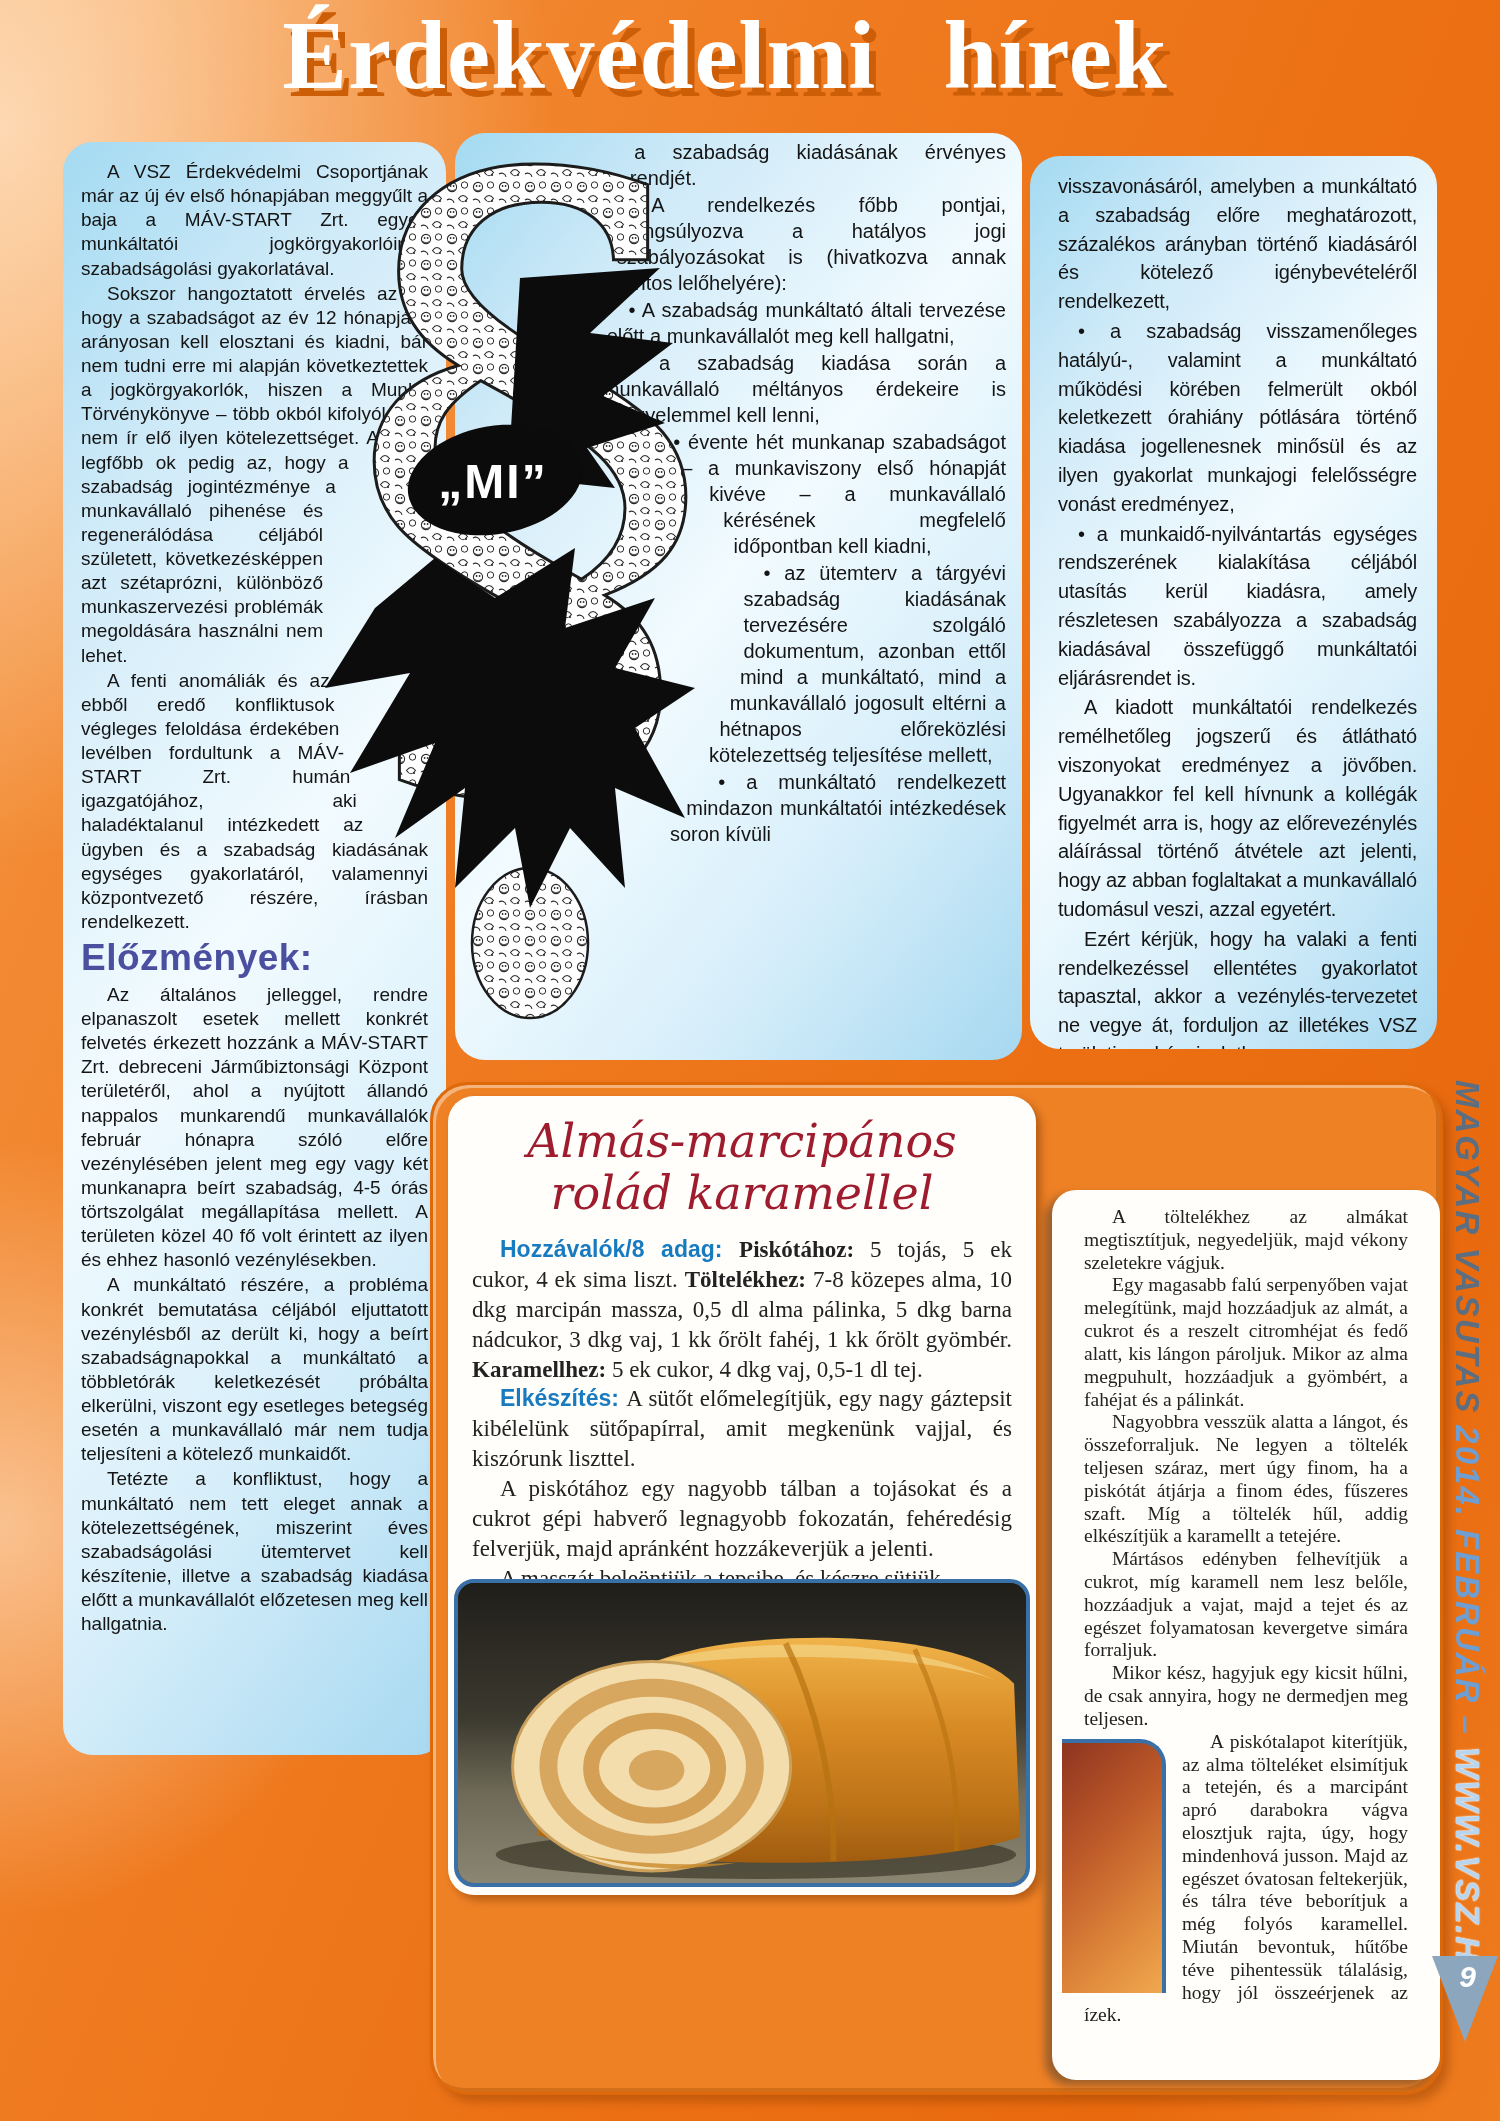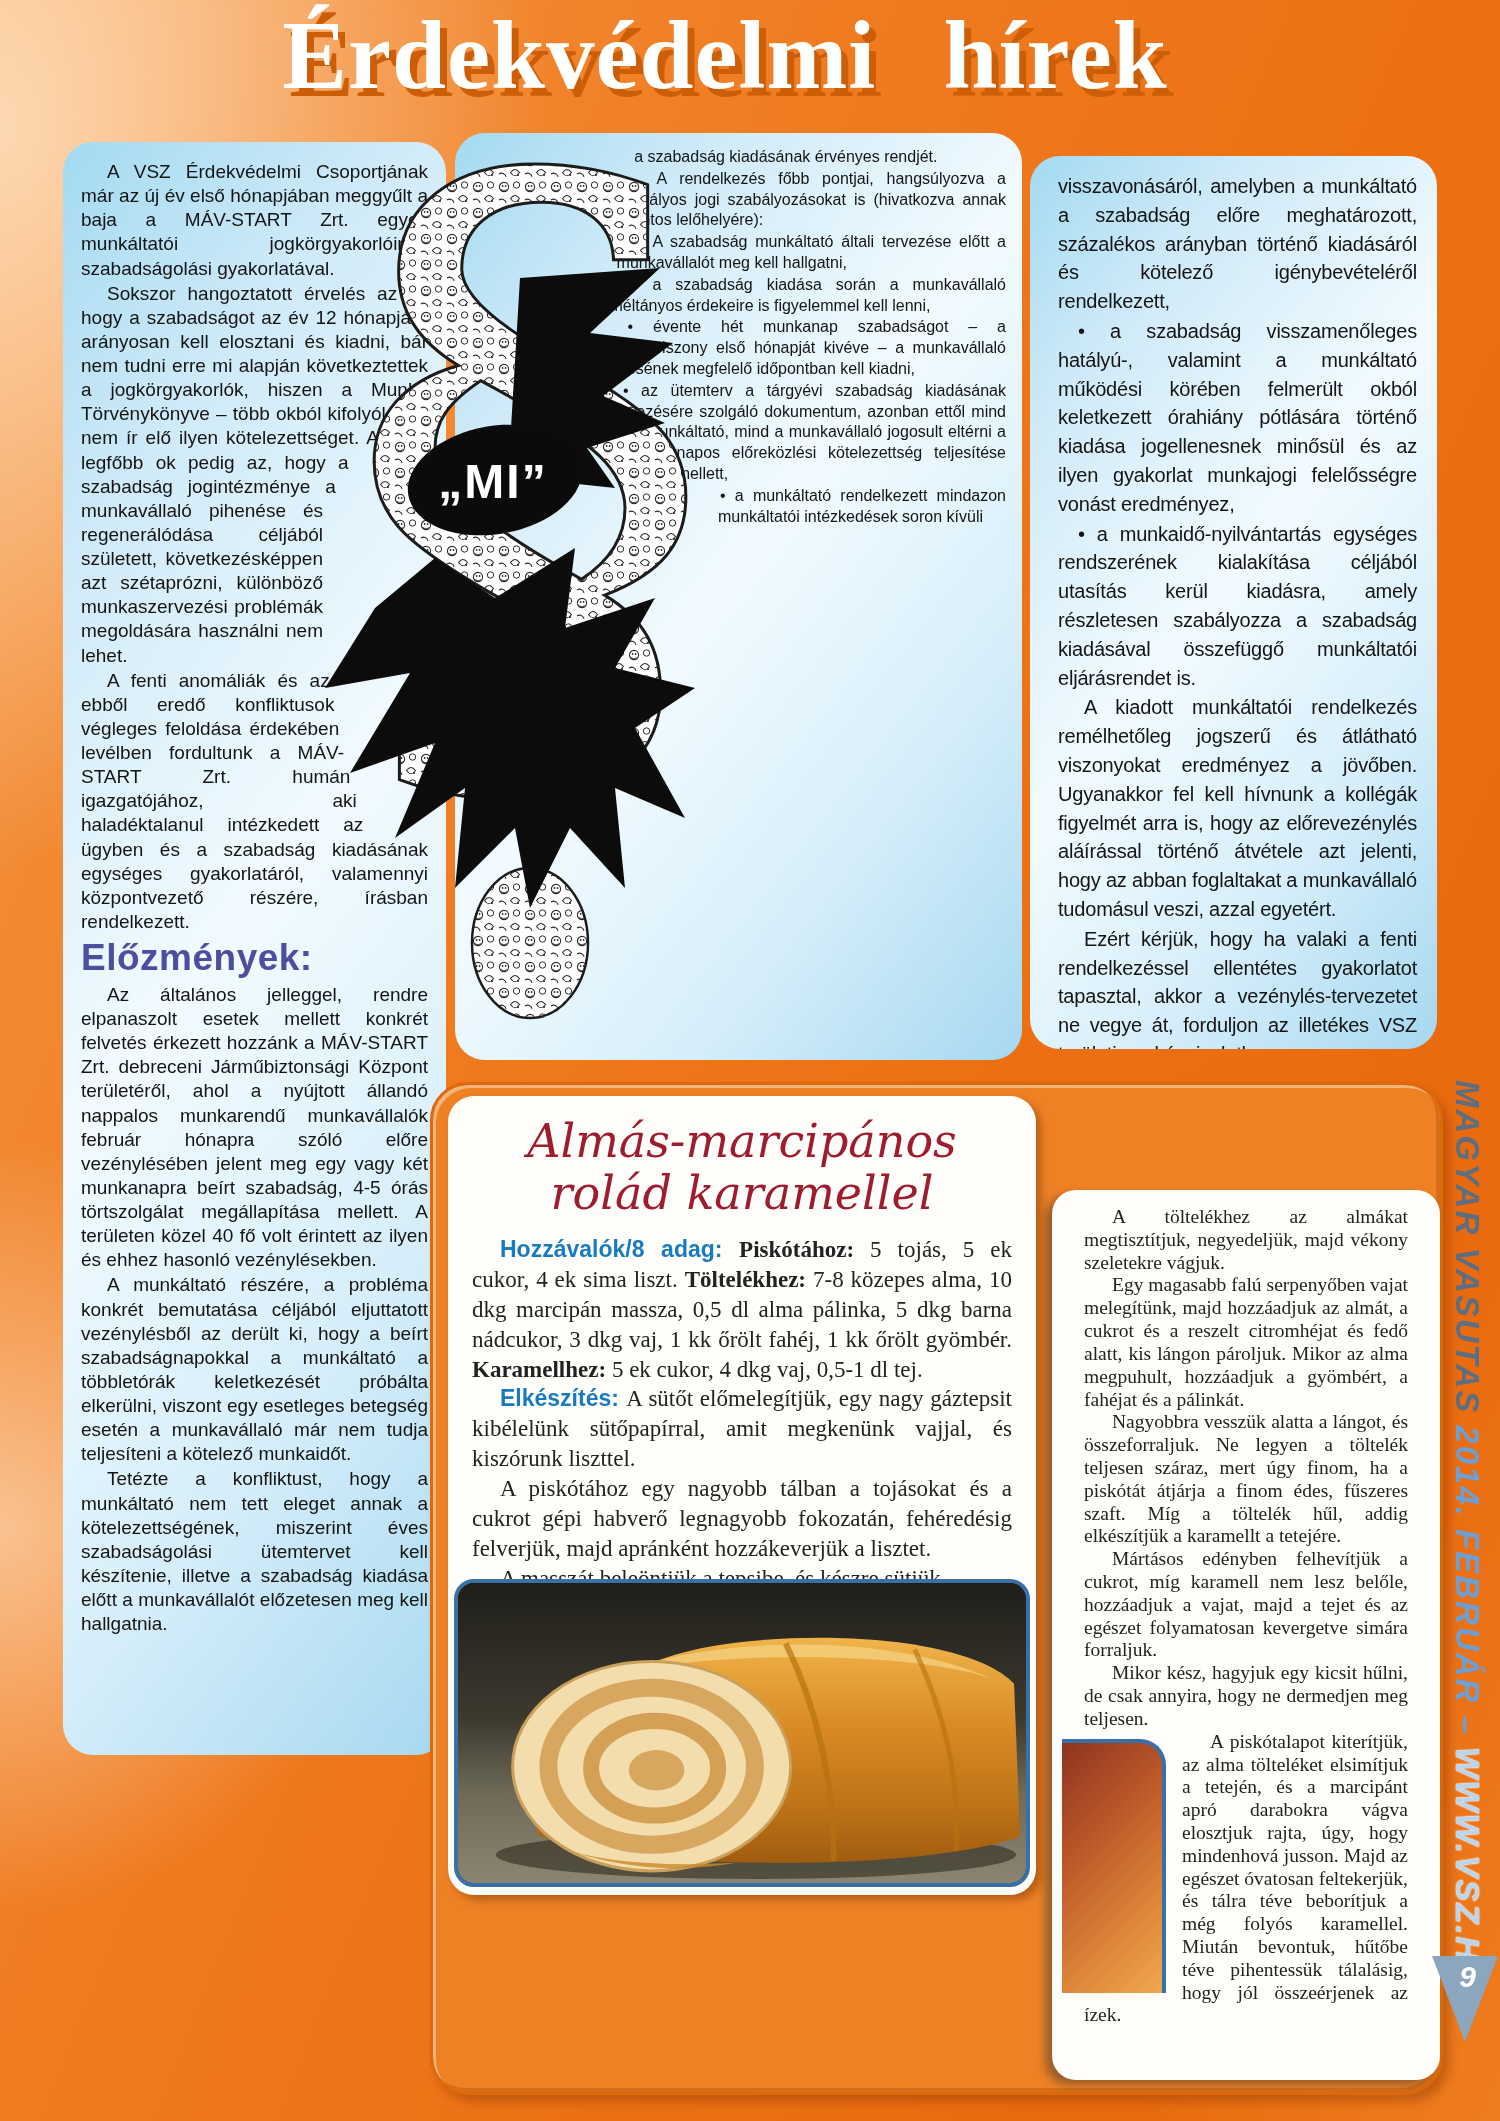--- a/index.html
+++ b/index.html
@@ -18,21 +18,21 @@
   }
   .bluebox{
     position:absolute;overflow:hidden;border-radius:30px;
     background:linear-gradient(128deg,#a3daf1 0%,#cfeaf8 20%,#f2fbff 48%,#d6eefa 74%,#a6d8f0 100%);
   }
   .art{font-size:19px;line-height:1.27;color:#141414;text-align:justify;}
   .art p{margin:0 0 1px 0;text-indent:26px;}
   .art p.noind{text-indent:0;}
   .art p.bullet{text-indent:20px;}
   #col1{left:63px;top:142px;width:383px;height:1613px;padding:18px 18px 12px 18px;box-sizing:border-box;}
-  #col2{left:455px;top:133px;width:567px;height:927px;padding:14px 16px 10px 14px;box-sizing:border-box;font-size:16px;line-height:1.3;}
+  #col2{left:455px;top:133px;width:567px;height:927px;padding:6px 16px 10px 14px;box-sizing:border-box;font-size:20px;line-height:1.3;}
   #col3{left:1030px;top:156px;width:407px;height:893px;padding:16px 20px 10px 28px;box-sizing:border-box;font-size:20px;line-height:1.44;letter-spacing:-0.2px;}
   .spacerR{float:right;width:105px;height:660px;
     shape-outside:polygon(100% 0%,100% 100%,40% 100%,20% 88%,0% 72%,0% 55%,30% 46%,100% 40%);}
   .spacerL{float:left;width:280px;height:890px;
     shape-outside:polygon(0% 0%,59% 0%,50% 17%,47% 30%,88% 42%,98% 50%,98% 58%,88% 66%,79% 73%,63% 81%,55% 89%,50% 100%,0% 100%);}
   .subhead{font-weight:bold;color:#4b4fa0;font-size:37px;margin:16px 0 8px 0;letter-spacing:.5px;text-indent:0 !important;}
   .author{font-weight:bold;text-align:right;font-size:21px;margin-top:6px;text-indent:0 !important;}
   
   #illu{position:absolute;left:315px;top:128px;width:385px;height:935px;pointer-events:none;}
   
@@ -152,21 +152,21 @@
         <span>5 tojás, 5 ek cukor, 4 ek sima liszt. </span>
         <span class="lblb">Töltelékhez: </span>
         <span>7-8 közepes alma, 10 dkg marcipán massza, 0,5 dl alma pálinka, 5 dkg barna nádcukor, 3 dkg vaj, 1 kk őrölt fahéj, 1 kk őrölt gyömbér. </span>
         <span class="lblb">Karamellhez: </span>
         <span>5 ek cukor, 4 dkg vaj, 0,5-1 dl tej.</span>
       </p>
       <p>
         <span class="lblblue">Elkészítés: </span>
         <span>A sütőt előmelegítjük, egy nagy gáztepsit kibélelünk sütőpapírral, amit megkenünk vajjal, és kiszórunk liszttel.</span>
       </p>
-      <p>A piskótához egy nagyobb tálban a tojásokat és a cukrot gépi habverő legnagyobb fokozatán, fehéredésig felverjük, majd apránként hozzákeverjük a lisztet.</p>
+      <p>A piskótához egy nagyobb tálban a tojásokat és a cukrot gépi habverő legnagyobb fokozatán, fehéredésig felverjük, majd apránként hozzákeverjük a jelenti.</p>
       <p>A masszát beleöntjük a tepsibe, és készre sütjük.</p>
       <p>Miután megsült, a sütőpapír segítségével feltekerjük, és így hagyjuk hűlni.</p>
     </div>
     <div id="recipe-photo">
       <svg viewBox="0 0 572 298" width="100%" height="100%" preserveAspectRatio="none" xmlns="http://www.w3.org/2000/svg">
         <defs>
           <linearGradient id="bgG" x1="0" y1="0" x2="0" y2="1">
             <stop offset="0" stop-color="#1f1e19"></stop>
               <stop offset="0.45" stop-color="#3c392f"></stop>
             <stop offset="0.7" stop-color="#6e6a57"></stop>

